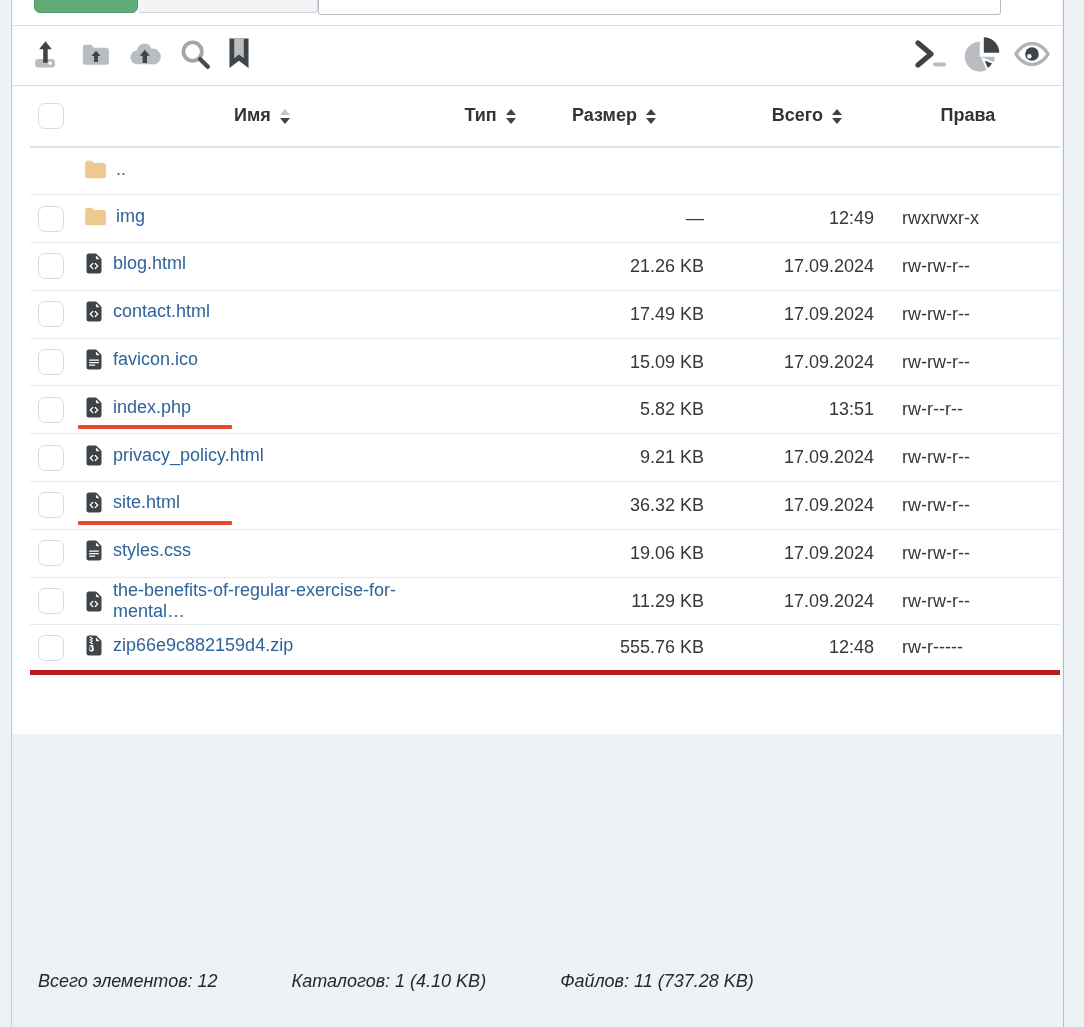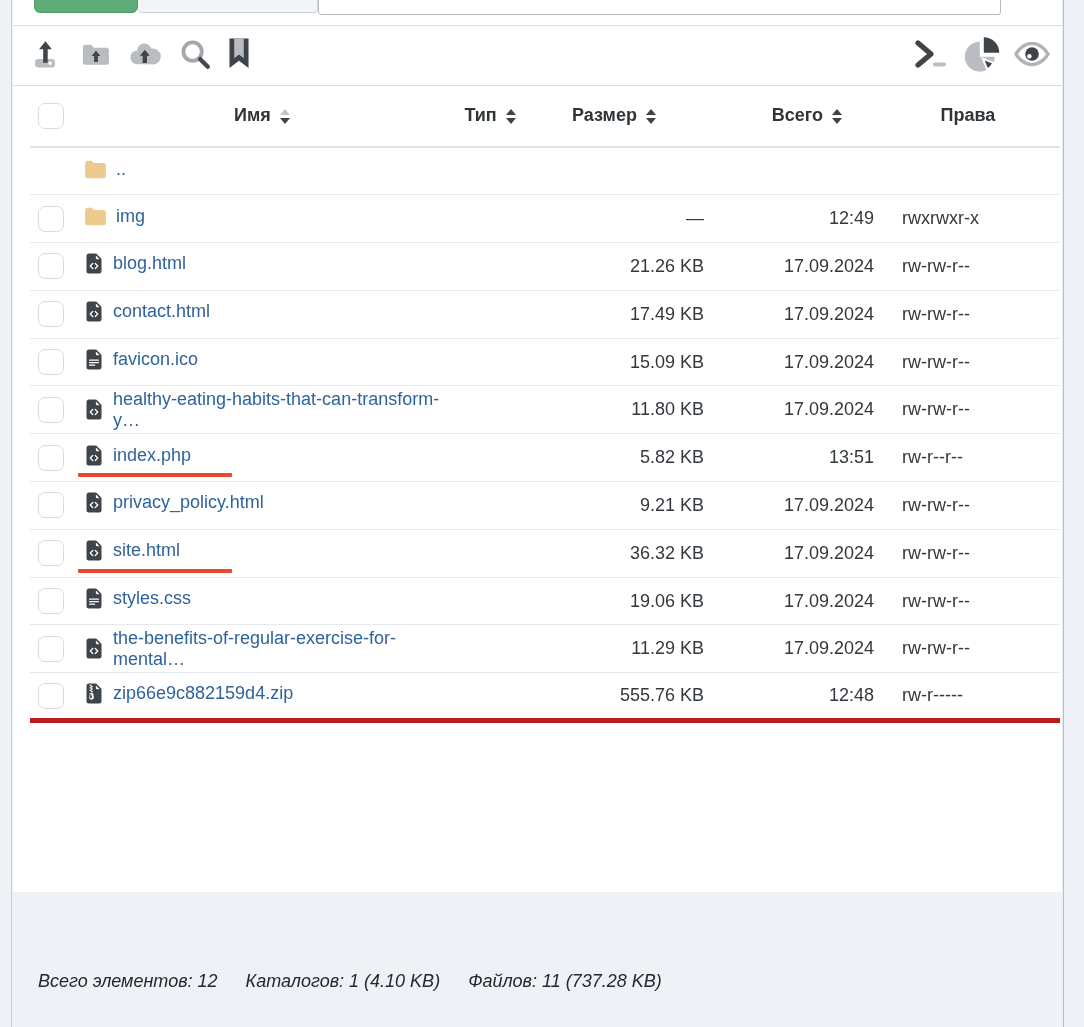--- a/index.html
+++ b/index.html
@@ -8,21 +8,21 @@
     font-family: "Liberation Sans", sans-serif;
     background:#eef1f5;
     position:relative;
     overflow:hidden;
     color:#33383c;
   }
   .gutter { position:absolute; top:0; height:1027px; background:#eef1f5; }
   .gutter.left  { left:0; width:12px; border-right:1px solid #c9ced4; }
   .gutter.right { right:0; width:21px; border-left:1px solid #b7bdc4; }
   .panel {
-    position:absolute; left:13px; top:0; width:1049px; height:892px;
+    position:absolute; left:13px; top:0; width:1049px; height:734px;
     background:#fff;
   }
   
   .tab-green {
     position:absolute; left:21px; top:-4px; width:104px; height:17px;
     background:#60ac79; border:1px solid #4e9b67; border-radius:0 0 6px 6px;
   }
   .tab-gray {
     position:absolute; left:125px; top:-4px; width:180px; height:17px;
     background:#f2f4f5; border:1px solid #cfd3d7; border-left:none;
@@ -74,21 +74,21 @@
     color:#2f639b; text-decoration:none; font-size:18px;
   }
   .ficon { display:inline-flex; align-items:center; }
   .underline {
     position:absolute; left:0; bottom:4px; width:154px; height:4px;
     background:#e8492e; border-radius:1px;
   }
   
   .footer {
     position:absolute; left:25px; top:971px;
-    display:flex; gap:28px;
+    display:flex; gap:74px;
     font-style:italic; font-size:18px; color:#24292e;
   }
 </style>
 </head>
 <body>
 
 <div class="gutter left"></div>
 <div class="gutter right"></div>
 
 <div class="panel">
@@ -302,38 +302,20 @@
   </tr>
         <tr>
     <td class="col-cb"><span class="checkbox"></span></td>
     <td class="col-name">
       <a class="file-link" href="#">
         <span class="ficon">
                 <svg width="20" height="21" viewBox="0 0 16 16">
                   <path fill="#3f4449" d="M9.293 0H4a2 2 0 0 0-2 2v12a2 2 0 0 0 2 2h8a2 2 0 0 0 2-2V4.707A1 1 0 0 0 13.707 4L10 .293A1 1 0 0 0 9.293 0zM9.5 3.5v-2l3 3h-2a1 1 0 0 1-1-1zM6.646 7.646a.5.5 0 1 1 .708.708L5.707 10l1.647 1.646a.5.5 0 0 1-.708.708l-2-2a.5.5 0 0 1 0-.708l2-2zm2.708 0l2 2a.5.5 0 0 1 0 .708l-2 2a.5.5 0 0 1-.708-.708L10.293 10 8.646 8.354a.5.5 0 1 1 .708-.708z"></path>
                 </svg>
               </span>
-        <span class="fname">healthy-eating-habits-that-can-transform-y…</span>
-      </a>
-      
-    </td>
-    <td class="col-type"></td>
-    <td class="col-size">11.80 KB</td>
-    <td class="col-date">17.09.2024</td>
-    <td class="col-perms">rw-rw-r--</td>
-  </tr>
-        <tr>
-    <td class="col-cb"><span class="checkbox"></span></td>
-    <td class="col-name">
-      <a class="file-link" href="#">
-        <span class="ficon">
-                <svg width="20" height="21" viewBox="0 0 16 16">
-                  <path fill="#3f4449" d="M9.293 0H4a2 2 0 0 0-2 2v12a2 2 0 0 0 2 2h8a2 2 0 0 0 2-2V4.707A1 1 0 0 0 13.707 4L10 .293A1 1 0 0 0 9.293 0zM9.5 3.5v-2l3 3h-2a1 1 0 0 1-1-1zM6.646 7.646a.5.5 0 1 1 .708.708L5.707 10l1.647 1.646a.5.5 0 0 1-.708.708l-2-2a.5.5 0 0 1 0-.708l2-2zm2.708 0l2 2a.5.5 0 0 1 0 .708l-2 2a.5.5 0 0 1-.708-.708L10.293 10 8.646 8.354a.5.5 0 1 1 .708-.708z"></path>
-                </svg>
-              </span>
         <span class="fname">index.php</span>
       </a>
       <span class="underline"></span>
     </td>
     <td class="col-type"></td>
     <td class="col-size">5.82 KB</td>
     <td class="col-date">13:51</td>
     <td class="col-perms">rw-r--r--</td>
   </tr>
         <tr>

